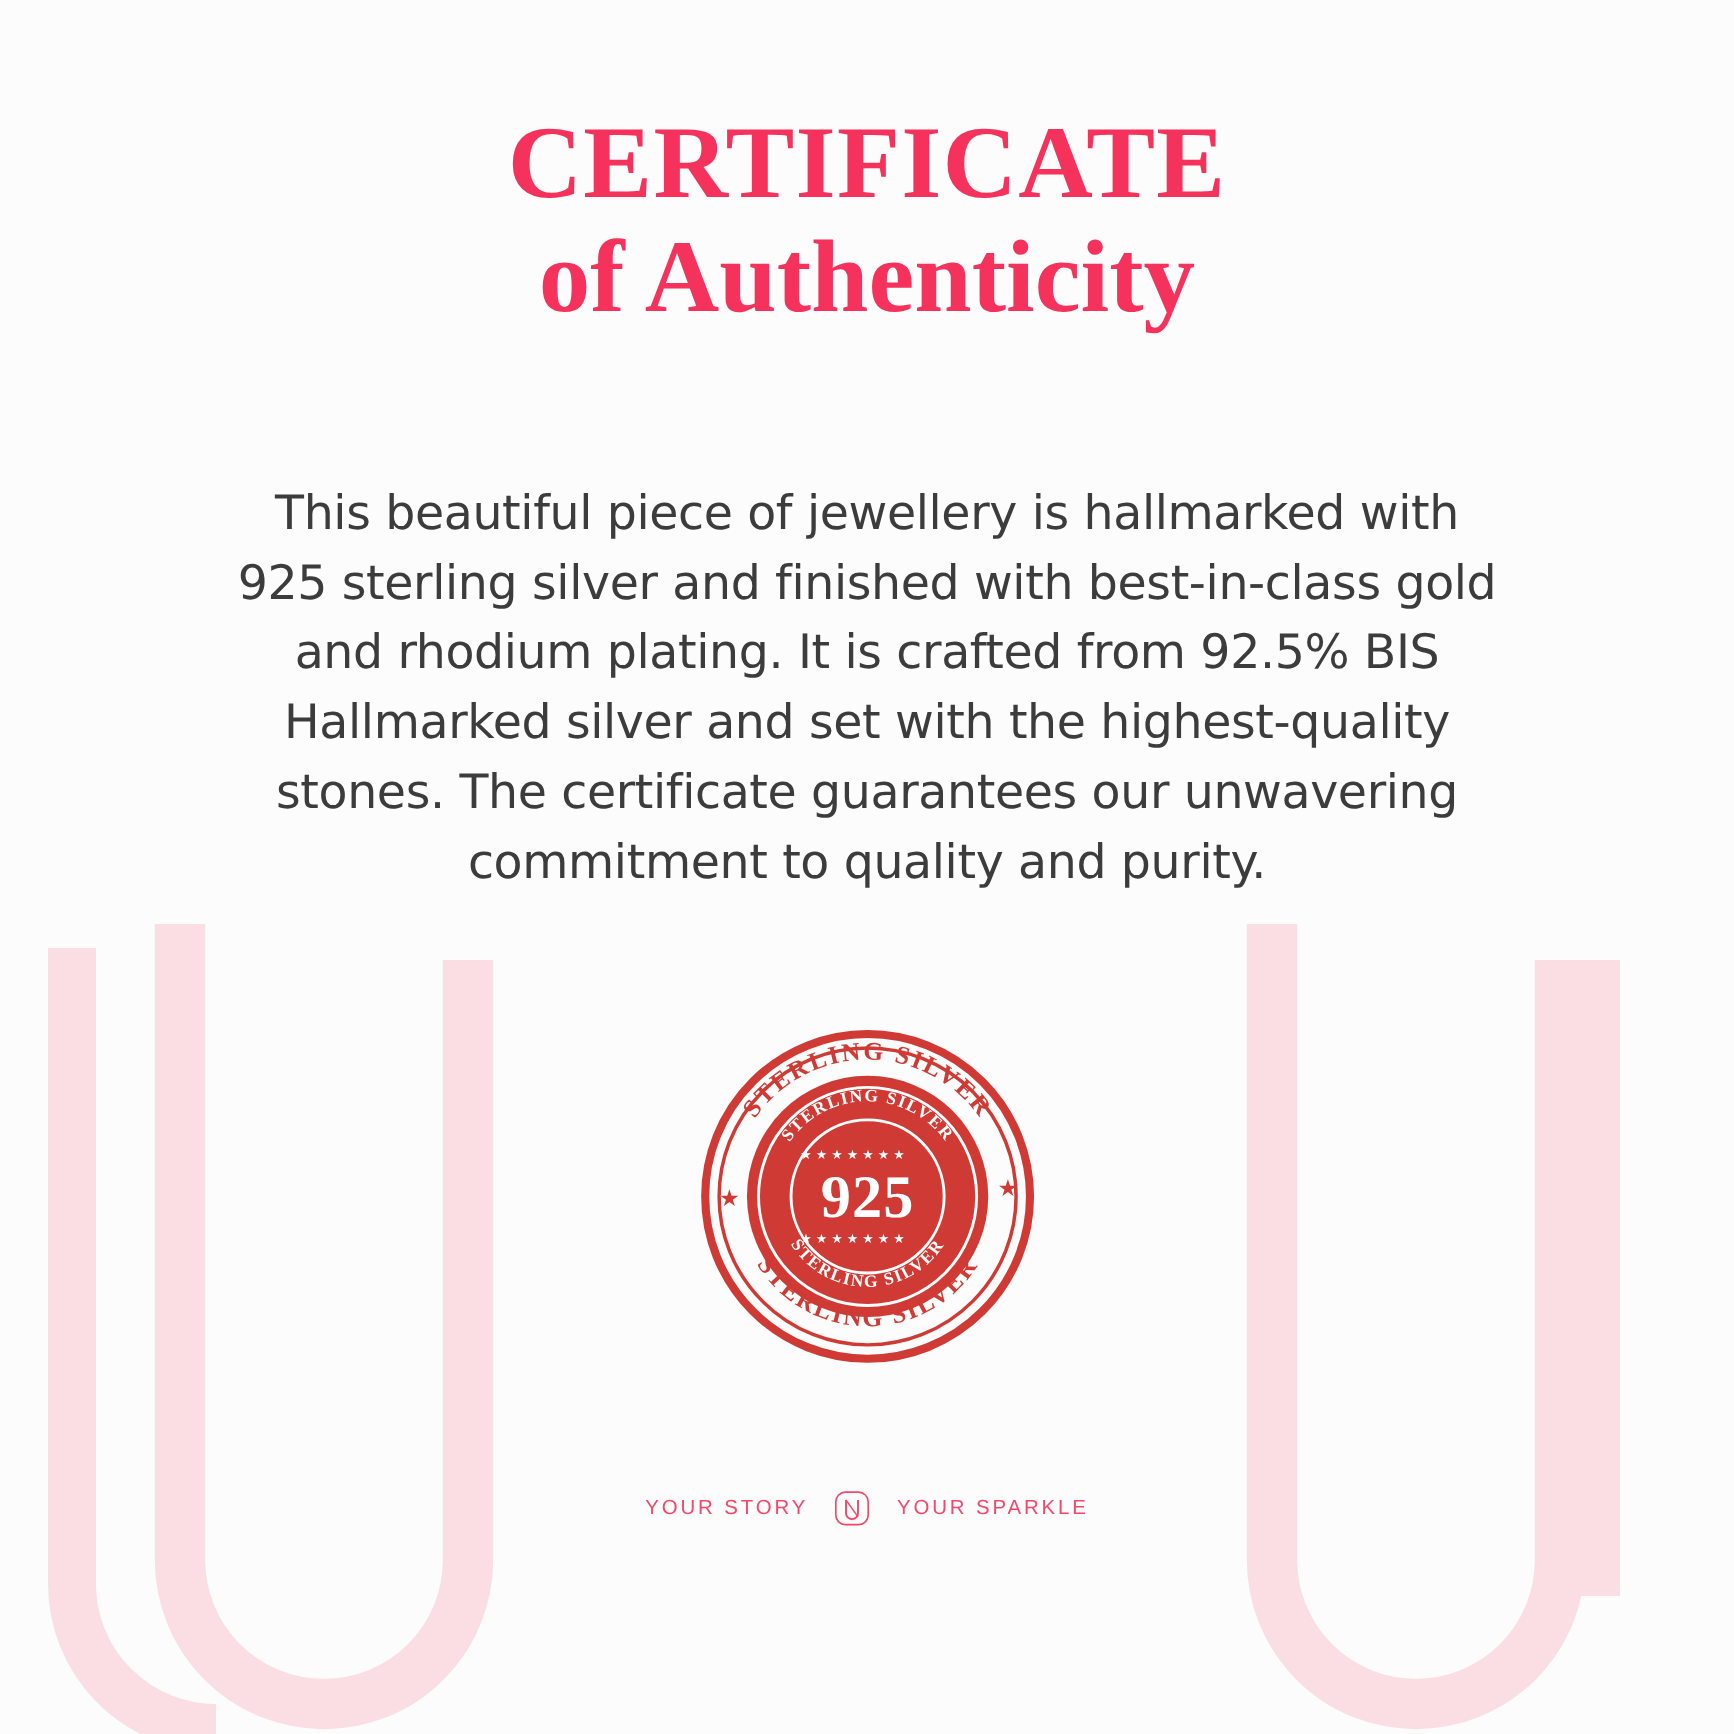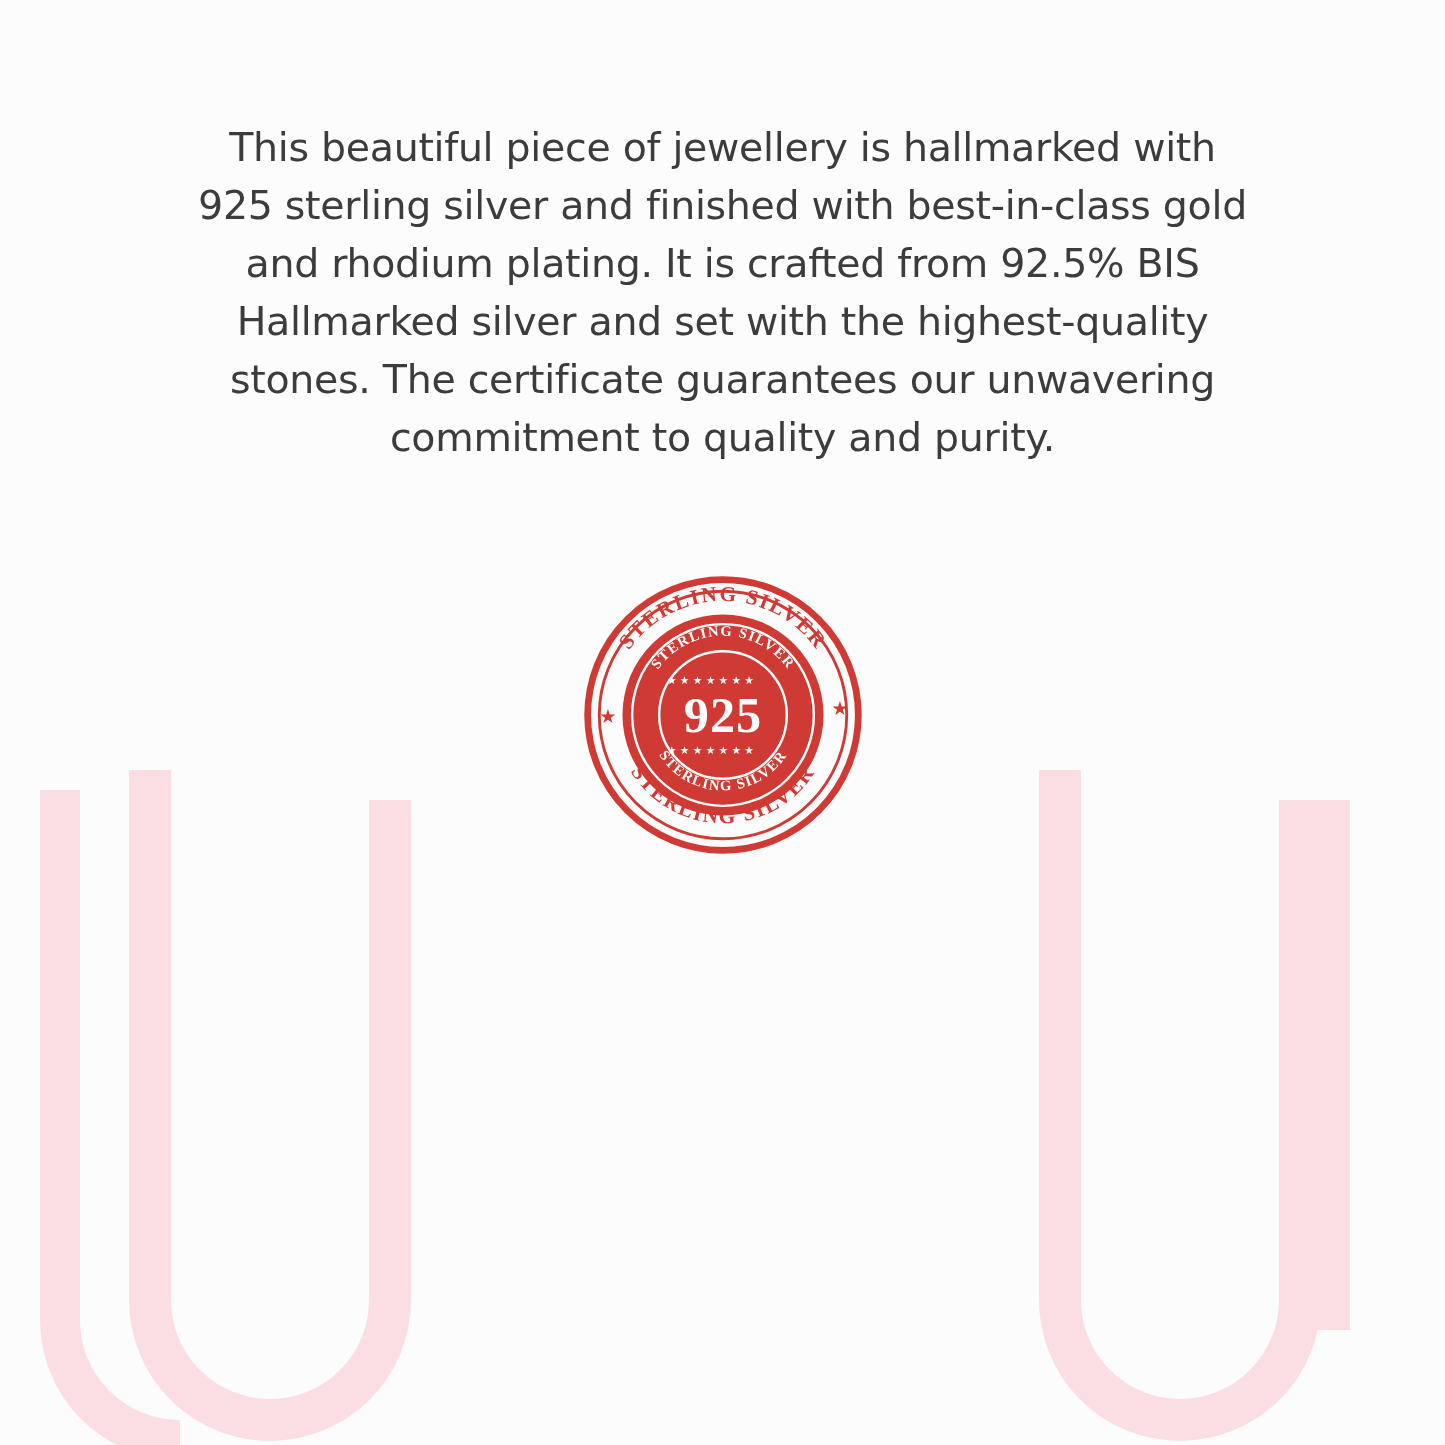--- a/index.html
+++ b/index.html
@@ -129,20 +129,24 @@
     <g fill="none" stroke="#fbdee3" stroke-width="42">
       <path d="M 150 770 L 150 1300 A 120 120 0 0 0 270 1420 L 270 1420 A 120 120 0 0 0 390 1300 L 390 800"></path>
       <path d="M 1060 770 L 1060 1300 A 120 120 0 0 0 1180 1420 L 1180 1420 A 120 120 0 0 0 1300 1300 L 1300 800"></path>
     </g>
     <g fill="none" stroke="#fbdee3" stroke-width="40">
       <path d="M 60 790 L 60 1320 A 120 120 0 0 0 180 1440"></path>
       <path d="M 1330 800 L 1330 1330"></path>
     </g>
   </svg>
 
+  <div class="header">
+    <div class="title-line1">CERTIFICATE</div>
+    <div class="title-line2">of Authenticity</div>
+  </div>
 
   <div class="body-copy">This beautiful piece of jewellery is hallmarked with 925 sterling silver and finished with best-in-class gold and rhodium plating. It is crafted from 92.5% BIS Hallmarked silver and set with the highest-quality stones. The certificate guarantees our unwavering commitment to quality and purity.</div>
 
   <div class="stamp-wrap">
     <div class="stamp">
       <svg viewBox="0 0 300 300" width="290" height="290" xmlns="http://www.w3.org/2000/svg">
         <defs>
           <path id="arcTopOuter" d="M 32 150 A 118 118 0 0 1 268 150"></path>
           <path id="arcBotOuter" d="M 38 150 A 112 112 0 0 0 262 150"></path>
           <path id="arcTopInner" d="M 68 150 A 82 82 0 0 1 232 150"></path>
@@ -177,15 +181,26 @@
           <text x="92" y="118">★ ★ ★ ★ ★ ★ ★</text>
           <text x="92" y="190">★ ★ ★ ★ ★ ★ ★</text>
         </g>
 
         <text x="150" y="168" text-anchor="middle" font-family="Liberation Serif, serif" font-size="52" font-weight="bold" fill="#ffffff" letter-spacing="1">925</text>
       </svg>
     </div>
   </div>
 
   <div class="brand-wrap">
+    <div class="tagline">
+      <span class="tagline-text">YOUR STORY</span>
+      <span class="tagline-mark">
+        <svg viewBox="0 0 30 30" width="30" height="30" xmlns="http://www.w3.org/2000/svg">
+          <rect x="1.5" y="1.5" width="27" height="27" rx="8" fill="none" stroke="#f5476a" stroke-width="1.4"></rect>
+          <path d="M 10 8 L 10 19 A 5 5 0 0 0 20 19 L 20 8" fill="none" stroke="#f5476a" stroke-width="1.6"></path>
+          <path d="M 10 8 L 20 22" fill="none" stroke="#f5476a" stroke-width="1.2"></path>
+        </svg>
+      </span>
+      <span class="tagline-text">YOUR SPARKLE</span>
+    </div>
   </div>
 
 </div>
 
 </body></html>

